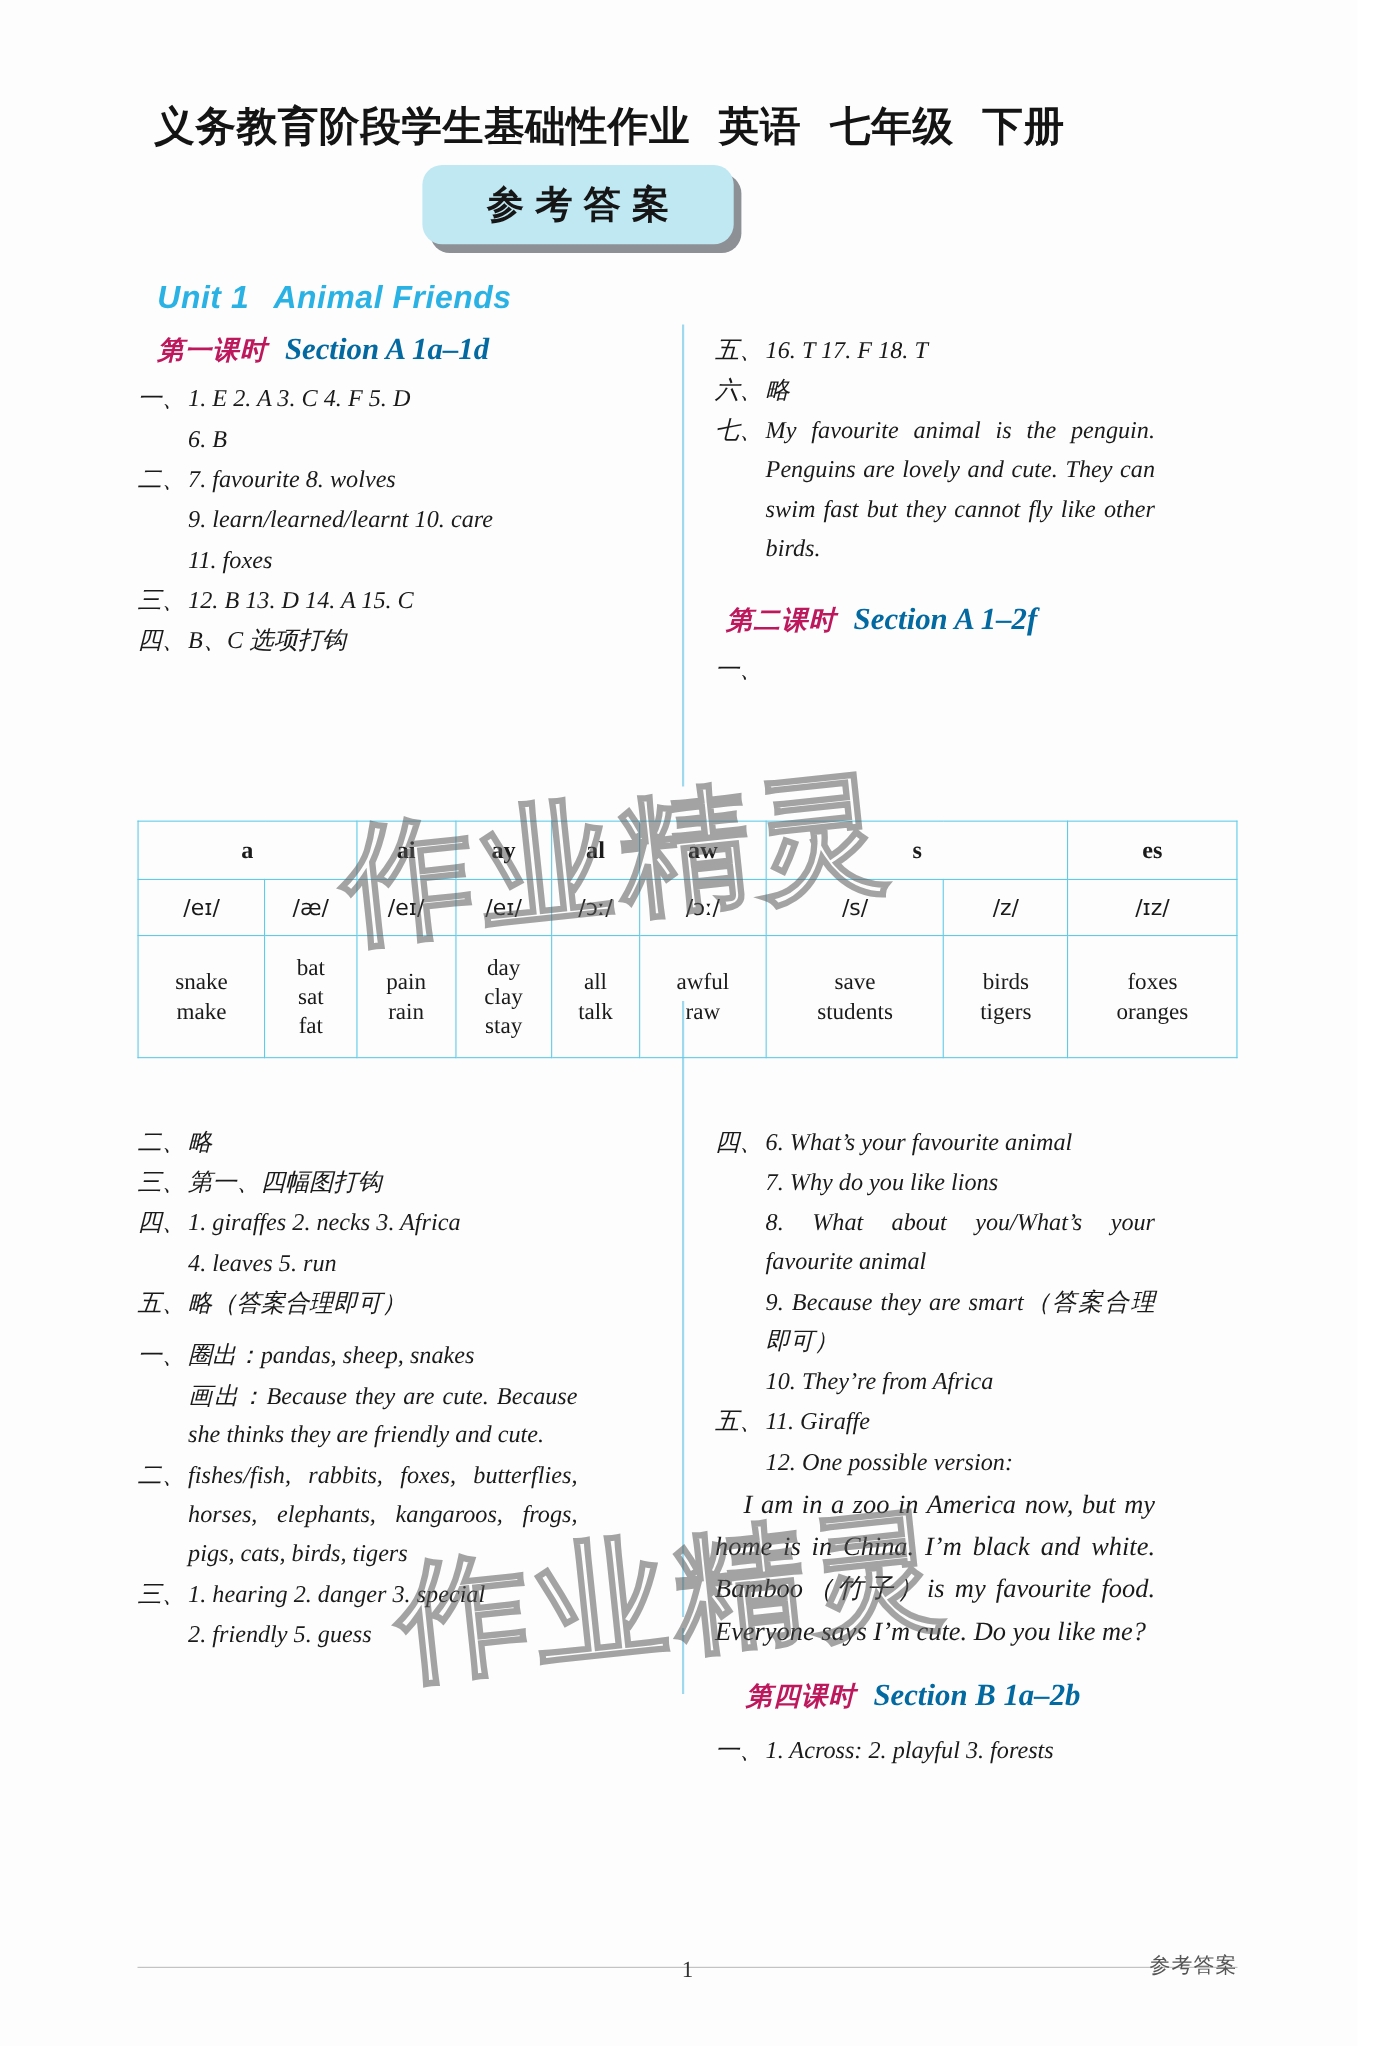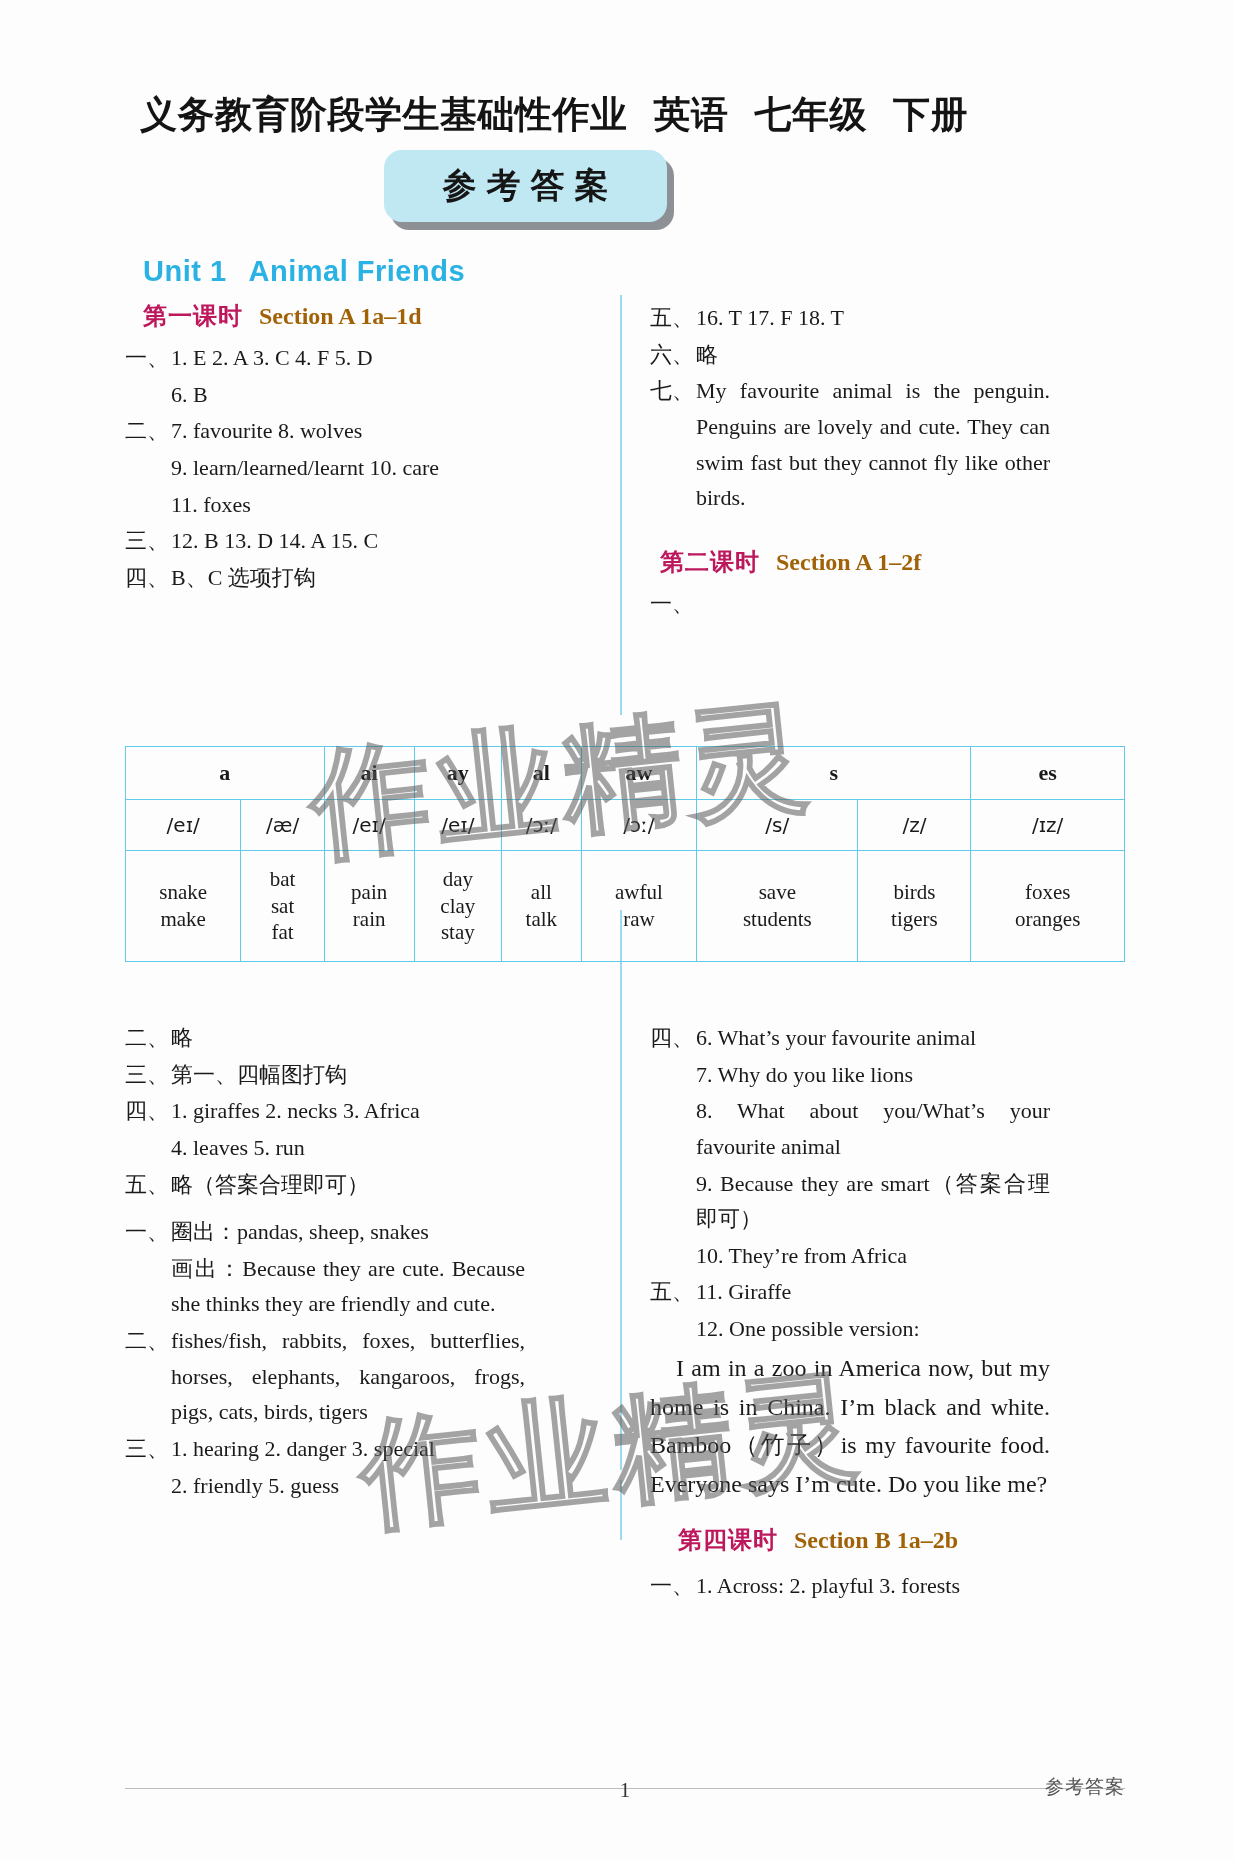--- a/index.html
+++ b/index.html
@@ -65,20 +65,21 @@
     font-size: 34px;
     letter-spacing: 10px;
     text-indent: 10px;
     color: #161616;
   }
 
   
   .col {
     position: absolute;
     width: 400px;
+    font-style: italic;
   }
   .col-left  { left: 125px; }
   .col-right { left: 650px; }
 
   .divider {
     position: absolute;
     left: 620px;
     width: 2px;
     background: #9fd9ef;
   }
@@ -106,23 +107,23 @@
   }
   .lesson-heading .cn {
     font-family: "Liberation Sans", "DejaVu Sans", sans-serif;
     font-weight: bold;
     color: #be185d;
     letter-spacing: 1px;
   }
   .lesson-heading .en {
     font-family: "Liberation Serif", "DejaVu Serif", serif;
     font-weight: bold;
-    color: #a16207;
+    color: #0369a1;
     margin-left: 16px;
-    font-size: 24px;
+    font-size: 28px;
   }
 
   
   .ans {
     display: flex;
     font-size: 22px;
     line-height: 1.62;
     margin-bottom: 1px;
   }
   .ans .num {

